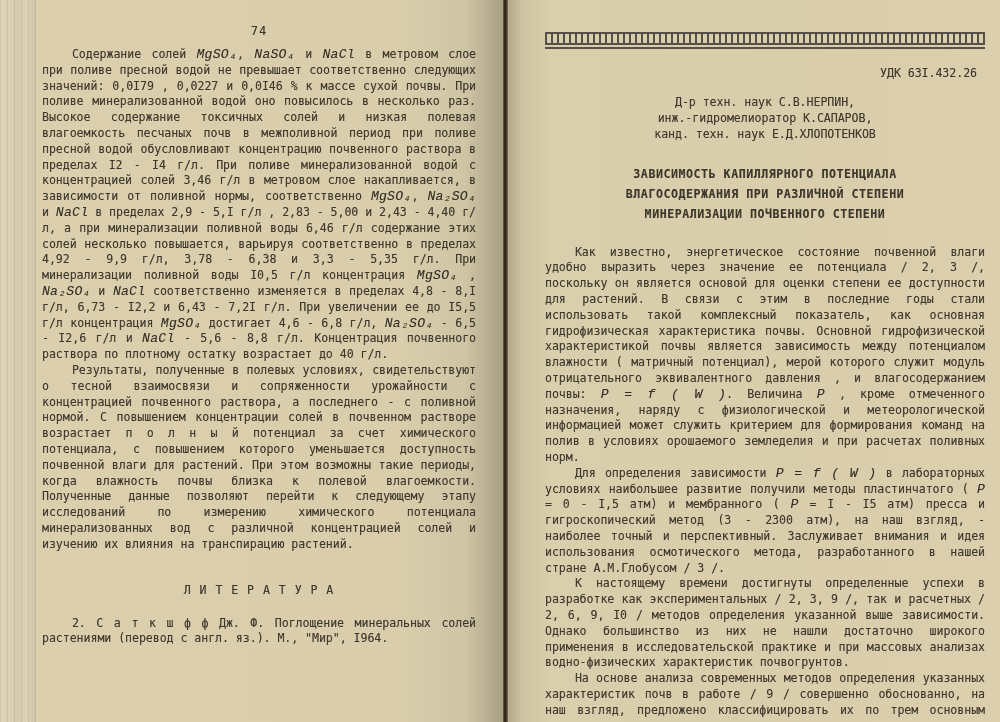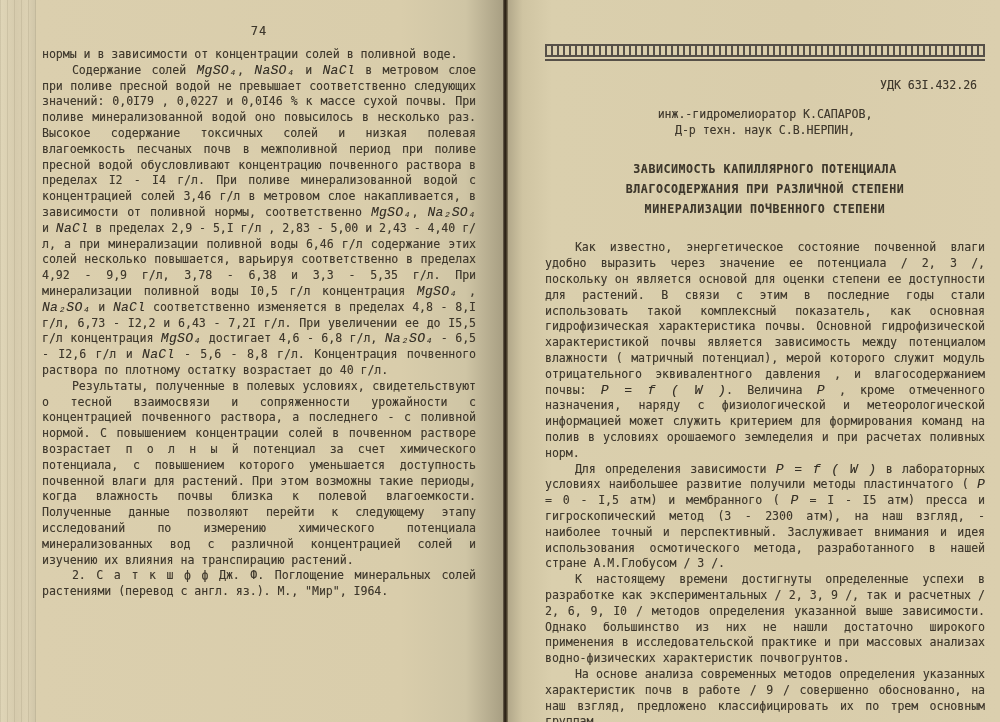--- a/index.html
+++ b/index.html
@@ -20,21 +20,21 @@
     width:467px;
     padding:24px 27px 0 6px;
     background:linear-gradient(90deg,#dbcfae 0%,#d9cdab 78%,#cfc5a5 92%,#a89f83 100%);
   }
   .gutter{
     width:5px;height:100%;
     background:linear-gradient(90deg,#6e6450,#241b10 40%,#3a3020 62%,#857a5e);
   }
   .page-right{
     width:492px;
-    padding:44px 15px 0 37px;
+    padding:32px 15px 0 37px;
     background:linear-gradient(90deg,#b2a88a 0%,#cfc4a2 3%,#dacfad 9%,#d9cdab 60%,#dbcfae 100%);
   }
   .page p, .page div{text-shadow:0.25px 0.25px 0 rgba(62,52,38,0.35);}
   .page-num{font-size:12px;line-height:14px;text-align:center;margin:0 0 9px 0;letter-spacing:1px;}
   .body-text{font-size:11.5px;line-height:15.8px;text-align:justify;}
   .para{margin:0;}
   .para.indent{text-indent:2.6em;}
   .hand{
     font-family:Liberation Mono, monospace;
     font-style:italic;font-size:13px;line-height:1;color:#342f26;
@@ -58,40 +58,41 @@
 </style>
 </head>
 <body>
 
 <div class="book">
   <div class="edge-left"></div>
 
   <div class="page page-left">
     <p class="page-num">74</p>
     <div class="body-text" id="left-body">
-        <p class="para"><span>нормы  и  в зависимости  от концентрации солей  в  поливной воде.</span></p>
         <p class="para indent"><span>Содержание  солей </span><span class="hand">MgSO₄</span><span>, </span><span class="hand">NaSO₄</span><span> и </span><span class="hand">NaCl</span><span> в метровом слое при поливе пресной водой не превышает соответственно следующих значений:  0,0I79 , 0,0227  и  0,0I46 % к массе сухой почвы. При поливе минерализованной водой оно повысилось в несколько раз. Высокое содержание токсичных  солей и низкая полевая влагоемкость песчаных почв  в межполивной период при поливе пресной водой обусловливают концентрацию почвенного раствора  в пределах I2 - I4 г/л. При поливе минерализованной водой с концентрацией солей 3,46 г/л в метровом слое накапливается, в зависимости  от поливной нормы, соответственно </span><span class="hand">MgSO₄</span><span>, </span><span class="hand">Na₂SO₄</span><span> и </span><span class="hand">NaCl</span><span> в  пределах  2,9 - 5,I г/л , 2,83 - 5,00  и 2,43 - 4,40 г/л, а при минерализации поливной воды 6,46 г/л содержание этих солей несколько повышается, варьируя соответственно  в  пределах  4,92 - 9,9 г/л,  3,78 - 6,38  и  3,3 - 5,35 г/л.  При минерализации поливной воды  I0,5 г/л концентрация </span><span class="hand">MgSO₄</span><span> , </span><span class="hand">Na₂SO₄</span><span> и </span><span class="hand">NaCl</span><span> соответственно изменяется  в  пределах 4,8 - 8,I г/л, 6,73 - I2,2 и 6,43 - 7,2I г/л.  При увеличении  ее до I5,5 г/л концентрация </span><span class="hand">MgSO₄</span><span> достигает 4,6 - 6,8 г/л, </span><span class="hand">Na₂SO₄</span><span> - 6,5 - I2,6 г/л  и </span><span class="hand">NaCl</span><span> - 5,6 - 8,8 г/л. Концентрация почвенного раствора по плотному остатку возрастает  до 40 г/л.</span></p>
         <p class="para indent"><span>Результаты, полученные в полевых условиях,  свидетельствуют  о тесной взаимосвязи и сопряженности урожайности  с  концентрацией почвенного раствора, а последнего - с поливной нормой.  С повышением концентрации солей в почвенном растворе возрастает п о л н ы й потенциал за счет химического потенциала, с повышением  которого уменьшается доступность почвенной влаги для растений.  При  этом возможны такие периоды, когда влажность почвы близка  к  полевой влагоемкости. Полученные данные позволяют перейти  к  следующему этапу исследований по измерению химического потенциала  минерализованных вод с различной концентрацией солей и изучению  их влияния на транспирацию растений.</span></p>
       </div>
+    <p class="lit-heading">Л И Т Е Р А Т У Р А</p>
     <div class="body-text" id="lit-list">
         <p class="para indent"><span>2. С а т к ш ф ф  Дж. Ф.  Поглощение минеральных солей  растениями (перевод с англ. яз.). М., "Мир", I964.</span></p>
       </div>
   </div>
 
   <div class="gutter"></div>
 
   <div class="page page-right">
     <div>
       <div class="orn-band"></div>
       <div class="orn-underline"></div>
     </div>
     <p class="udk">УДК 63I.432.26</p>
     <div class="authors" id="authors-block">
+        <div class="author-line">Д-р техн. наук С.В.НЕРПИН,</div>
         <div class="author-line">инж.-гидромелиоратор К.САПАРОВ,</div>
-        <div class="author-line">Д-р техн. наук С.В.НЕРПИН,</div>
+        <div class="author-line">канд. техн. наук Е.Д.ХЛОПОТЕНКОВ</div>
       </div>
     <div class="title-block" id="title-block">
         <div class="title-line">ЗАВИСИМОСТЬ КАПИЛЛЯРНОГО ПОТЕНЦИАЛА</div>
         <div class="title-line">ВЛАГОСОДЕРЖАНИЯ  ПРИ  РАЗЛИЧНОЙ СТЕПЕНИ</div>
         <div class="title-line">МИНЕРАЛИЗАЦИИ ПОЧВЕННОГО СТЕПЕНИ</div>
       </div>
     <div class="body-text right-body" id="right-body">
         <p class="para indent"><span>Как известно, энергетическое состояние почвенной влаги  удобно выразить через значение  ее потенциала / 2, 3 /, поскольку он является основой для оценки степени  ее  доступности  для растений. В связи с этим в последние годы стали использовать такой комплексный показатель, как основная гидрофизическая характеристика почвы. Основной гидрофизической характеристикой почвы является зависимость между потенциалом влажности ( матричный потенциал), мерой которого служит модуль отрицательного эквивалентного давления , и влагосодержанием почвы: </span><span class="hand">P = f ( W )</span><span>. Величина </span><span class="hand">P</span><span> , кроме  отмеченного назначения, наряду с физиологической  и метеорологической информацией может служить критерием для формирования  команд   на полив в условиях орошаемого земледелия и при расчетах   поливных норм.</span></p>
         <p class="para indent"><span>Для определения зависимости  </span><span class="hand">P = f ( W )</span><span>  в лабораторных условиях наибольшее развитие получили  методы пластинчатого ( </span><span class="hand">P</span><span> = 0 - I,5 атм) и мембранного ( </span><span class="hand">P</span><span> = I - I5 атм) пресса  и гигроскопический метод (3 - 2300 атм), на наш взгляд, - наиболее точный и перспективный. Заслуживает внимания и идея использования  осмотического метода, разработанного в нашей стране А.М.Глобусом / 3 /.</span></p>
         <p class="para indent"><span>К настоящему времени достигнуты определенные успехи в разработке как экспериментальных / 2, 3, 9 /, так и расчетных / 2, 6, 9, I0 / методов определения указанной выше зависимости. Однако большинство из них не нашли достаточно широкого применения в исследовательской практике и при массовых анализах  водно-физических характеристик почвогрунтов.</span></p>

